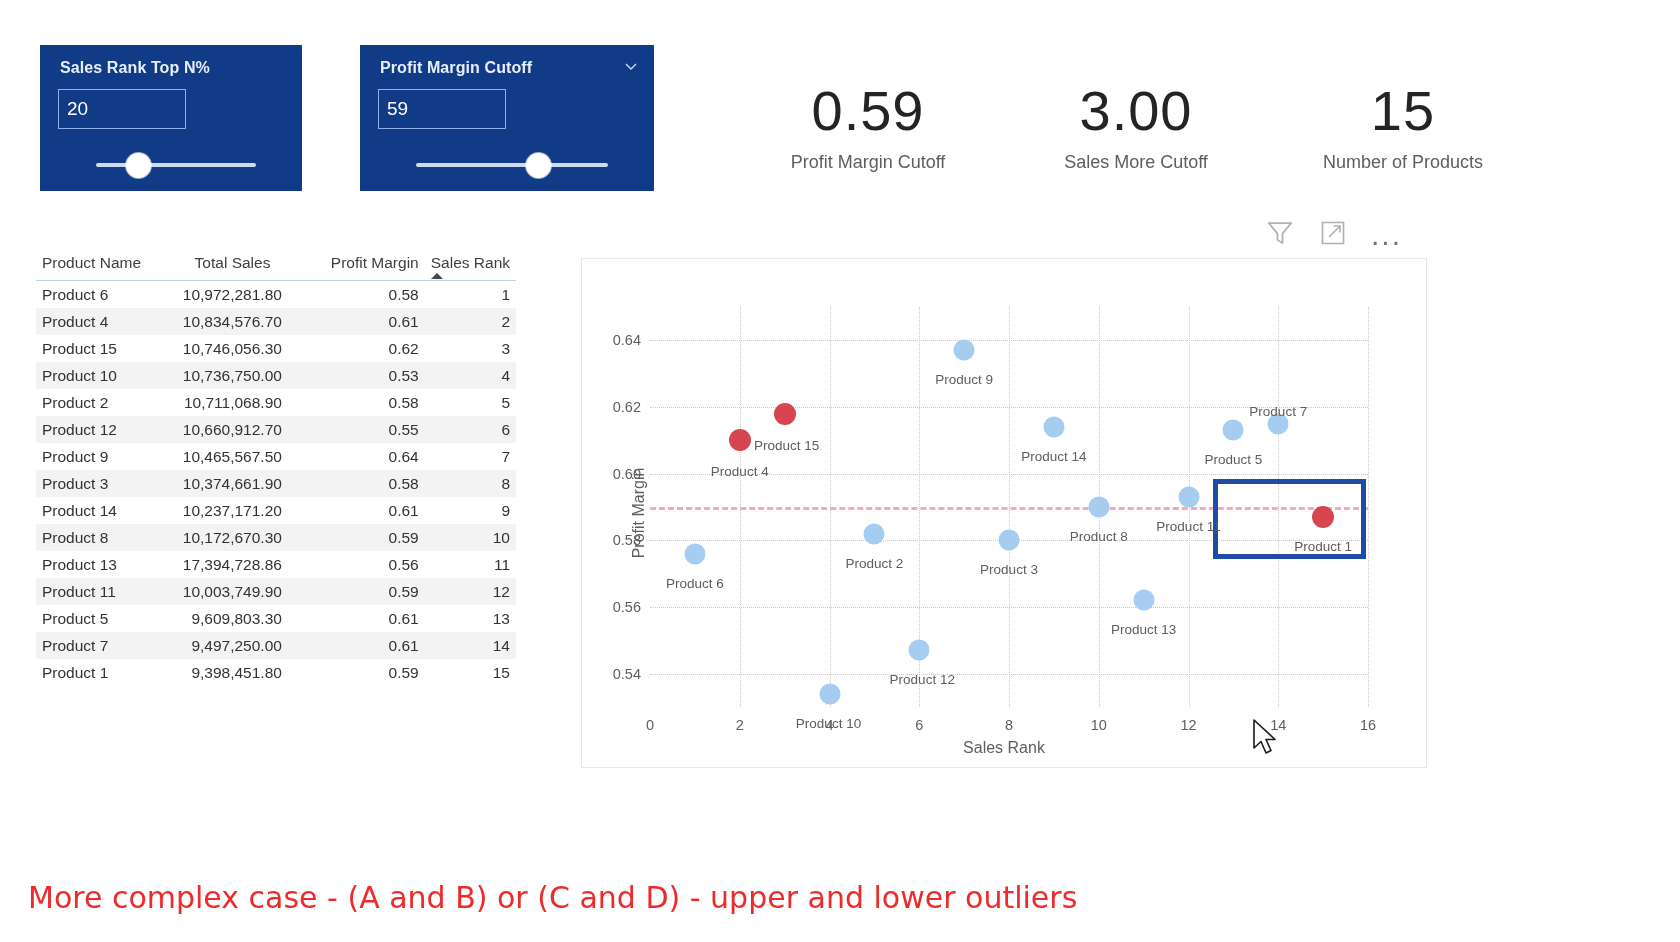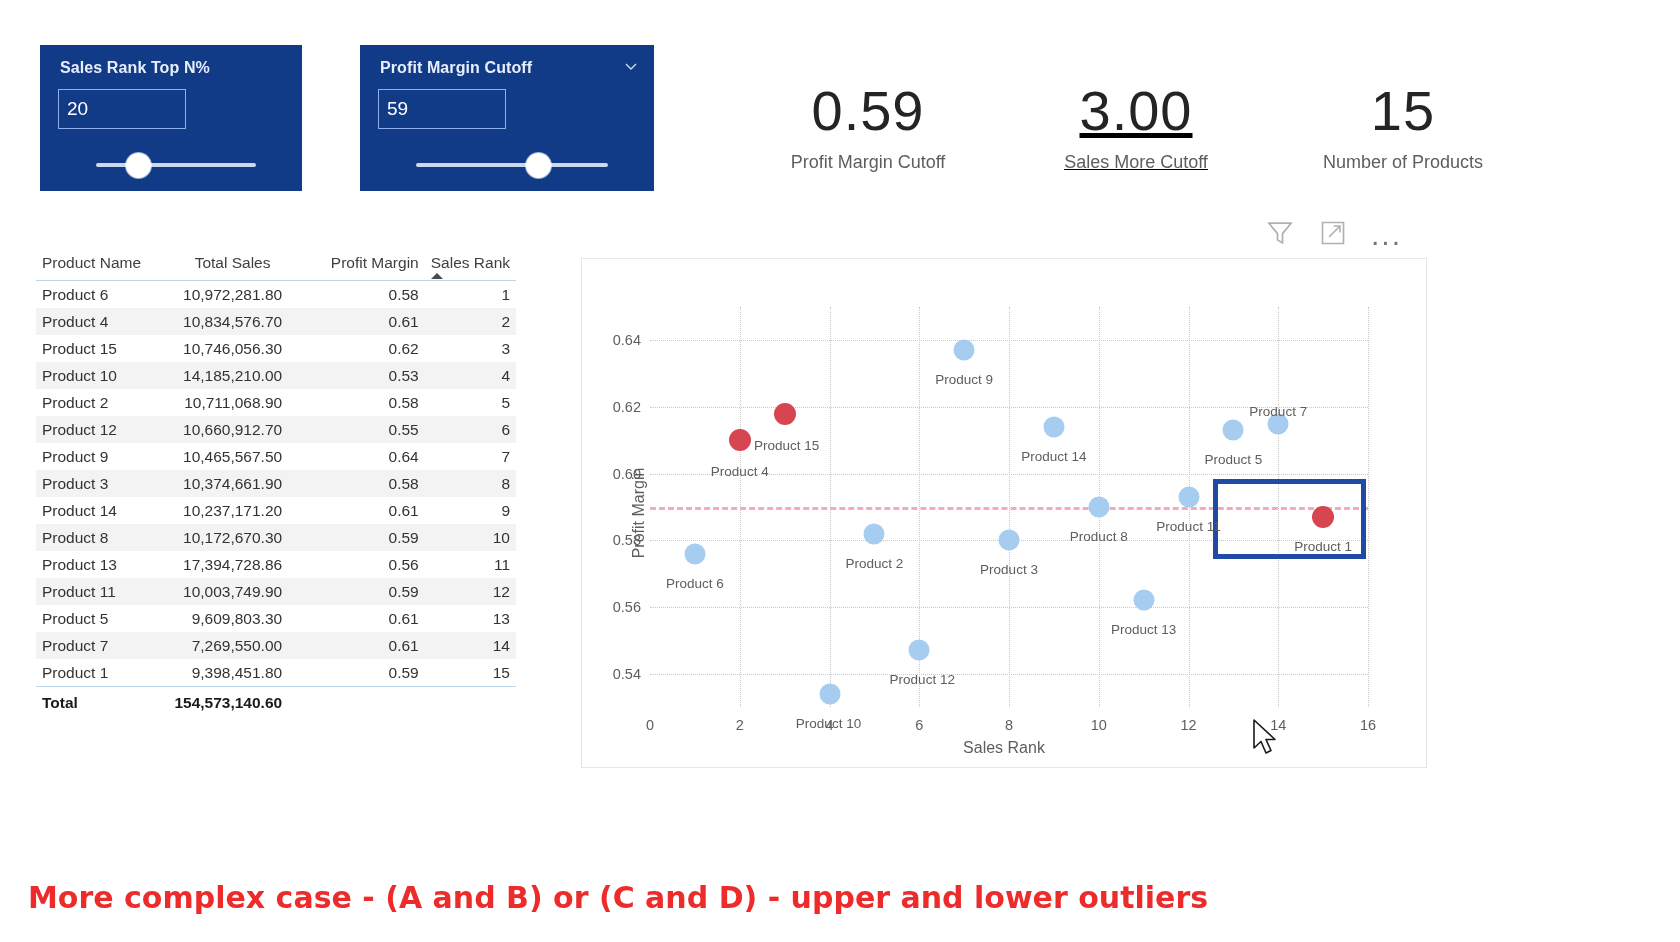--- a/index.html
+++ b/index.html
@@ -232,21 +232,21 @@
     position: absolute;
     border: 5px solid #1f4ba5;
     pointer-events: none;
   }
 
   
   .caption {
     position: absolute;
     left: 28px; top: 880px;
     font-size: 30px;
-    font-weight: bold;
+    font-weight: normal;
     color: #ee2b2b;
     font-family: "DejaVu Sans", sans-serif;
   }
   .cursor { position: absolute; left: 1252px; top: 718px; }
 </style>
 </head>
 <body>
 
 <div id="page">
 
@@ -270,21 +270,21 @@
     <div class="slider-wrap">
       <div class="slider-track"></div>
       <div class="slider-thumb" style="left:148px;"></div>
     </div>
   </div>
 
   <div class="kpi" style="left:748px; top:80px;">
     <div class="kpi-value">0.59</div>
     <div class="kpi-label">Profit Margin Cutoff</div>
   </div>
-  <div class="kpi" style="left:1016px; top:80px;text-decoration:underline;">
+  <div class="kpi" style="left:1016px; top:80px;">
     <div class="kpi-value">3.00</div>
     <div class="kpi-label">Sales More Cutoff</div>
   </div>
   <div class="kpi" style="left:1283px; top:80px;">
     <div class="kpi-value">15</div>
     <div class="kpi-label">Number of Products</div>
   </div>
 
   <div class="tablecard">
     <table class="pbi">
@@ -313,21 +313,21 @@
             <td class="c-rank">2</td>
           </tr>
           <tr>
             <td class="c-name">Product 15</td>
             <td class="c-sales">10,746,056.30</td>
             <td class="c-margin">0.62</td>
             <td class="c-rank">3</td>
           </tr>
           <tr class="alt">
             <td class="c-name">Product 10</td>
-            <td class="c-sales">14,185,210.00</td>
+            <td class="c-sales">10,736,750.00</td>
             <td class="c-margin">0.53</td>
             <td class="c-rank">4</td>
           </tr>
           <tr>
             <td class="c-name">Product 2</td>
             <td class="c-sales">10,711,068.90</td>
             <td class="c-margin">0.58</td>
             <td class="c-rank">5</td>
           </tr>
           <tr class="alt">
@@ -373,35 +373,29 @@
             <td class="c-rank">12</td>
           </tr>
           <tr>
             <td class="c-name">Product 5</td>
             <td class="c-sales">9,609,803.30</td>
             <td class="c-margin">0.61</td>
             <td class="c-rank">13</td>
           </tr>
           <tr class="alt">
             <td class="c-name">Product 7</td>
-            <td class="c-sales">7,269,550.00</td>
+            <td class="c-sales">9,497,250.00</td>
             <td class="c-margin">0.61</td>
             <td class="c-rank">14</td>
           </tr>
           <tr>
             <td class="c-name">Product 1</td>
             <td class="c-sales">9,398,451.80</td>
             <td class="c-margin">0.59</td>
             <td class="c-rank">15</td>
-          </tr>
-          <tr class="total">
-            <td class="c-name">Total</td>
-            <td class="c-sales">154,573,140.60</td>
-            <td class="c-margin"></td>
-            <td class="c-rank"></td>
           </tr>
         </tbody>
     </table>
   </div>
 
   <div class="chart-toolbar">
     <span class="tb-icon">
       <svg width="30" height="30" viewBox="0 0 24 24">
           <path d="M3 4 H21 L14 12.5 V20 L10 17.5 V12.5 Z" fill="none" stroke="#b3b0ad" stroke-width="1.4" stroke-linejoin="round"></path>
         </svg>

